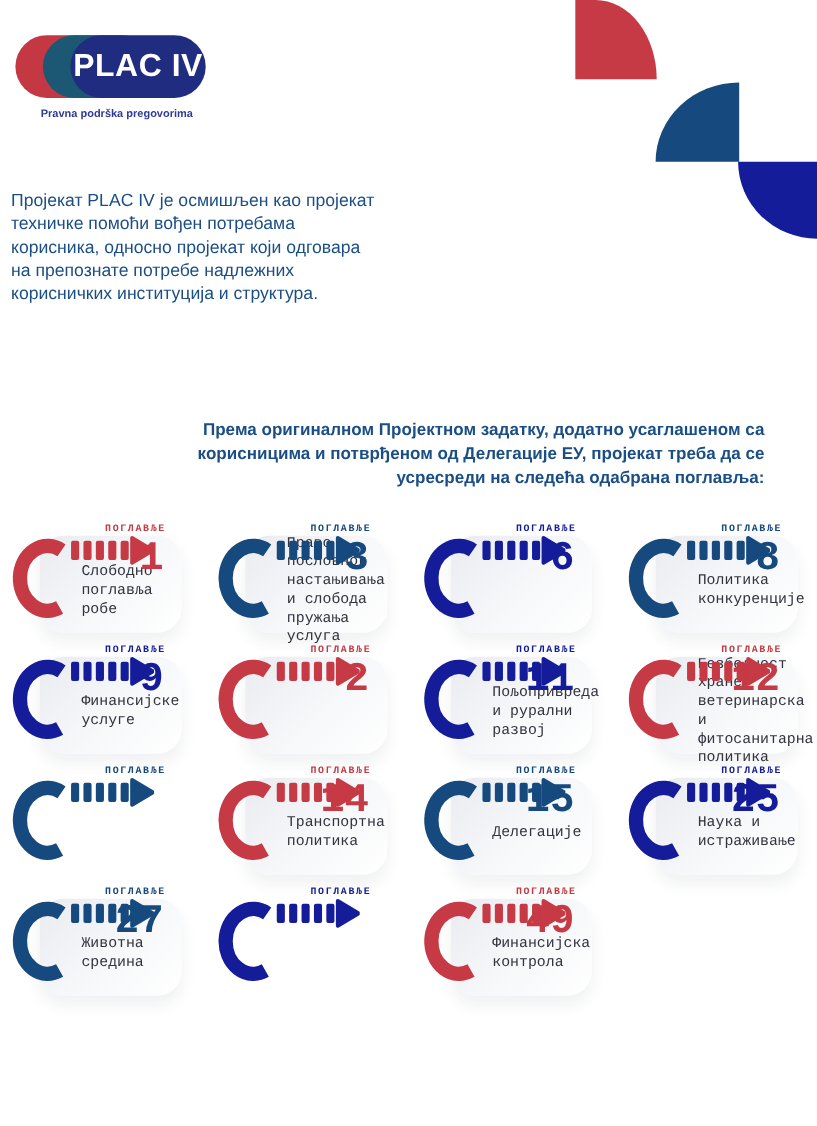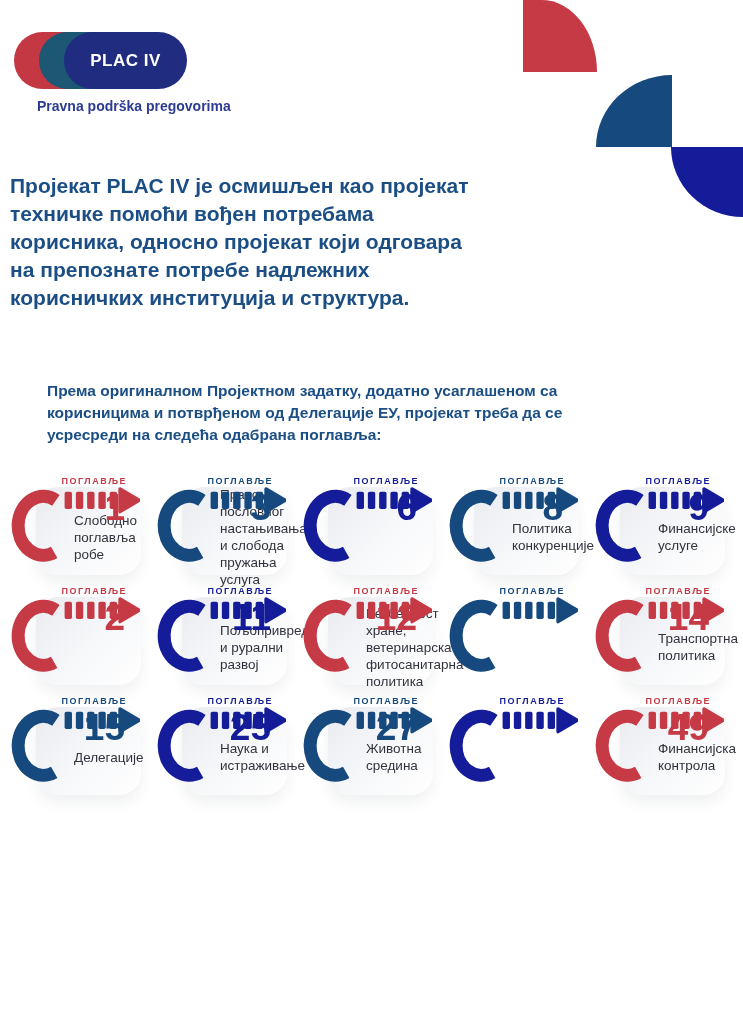--- a/index.html
+++ b/index.html
@@ -6,38 +6,38 @@
   html,body { background:#ffffff; }
   body { font-family:"Liberation Sans","DejaVu Sans",sans-serif; }
   .page { position:relative; width:743px; height:1024px; background:#ffffff; overflow:hidden; margin:0 auto; }
 
   
   .logo { position:absolute; left:14px; top:32px; width:260px; height:86px; }
   .pill { position:absolute; top:0; height:57px; border-radius:30px; }
   .pill-red  { left:0;  width:100px; background:#C43843; }
   .pill-teal { left:25px; width:100px; background:#1C5774; }
   .pill-navy { left:50px; width:123px; background:#1F2C80; display:flex; align-items:center; justify-content:center; }
-  .logo-text { color:#ffffff; font-size:17px; font-weight:800; letter-spacing:0.5px; }
-  .tagline { position:absolute; left:23px; top:66px; font-size:14px; font-weight:600; color:#2D3B92; white-space:nowrap; }
+  .logo-text { color:#ffffff; font-size:29px; font-weight:800; letter-spacing:0.5px; }
+  .tagline { position:absolute; left:23px; top:66px; font-size:10px; font-weight:600; color:#2D3B92; white-space:nowrap; }
 
   
   .shape { position:absolute; }
   .shape-red   { left:523px; top:0;     width:74px; height:72px; background:#C63A45; border-top-right-radius:75% 100%; }
   .shape-steel { left:596px; top:75px;  width:76px; height:72px; background:#16497E; border-top-left-radius:100% 100%; }
   .shape-royal { left:671px; top:147px; width:72px; height:70px; background:#141C99; border-bottom-left-radius:100% 100%; }
 
   
   .intro { position:absolute; left:10px; top:172px; width:486px;
-           font-size:21px; font-weight:700; color:#1B4E85; line-height:1.33; white-space:pre-line; }
-  .subtitle { position:absolute; left:47px; top:380px; width:648px; text-align:left;
+           font-size:16px; font-weight:400; color:#1B4E85; line-height:1.33; white-space:pre-line; }
+  .subtitle { position:absolute; left:47px; top:380px; width:648px; text-align:right;
               font-size:15.5px; font-weight:700; color:#1B4E85; line-height:1.42; white-space:pre-line; }
 
   
   .grid { position:absolute; left:10px; top:470px; width:723px;
-          display:grid; grid-template-columns:repeat(5,1fr); column-gap:7px; }
+          display:grid; grid-template-columns:repeat(4,1fr); column-gap:24px;font-family:Liberation Mono, monospace; }
   .card { position:relative; height:110px; }
   .panel { position:absolute; left:26px; top:17px; right:8px; height:88px;
            background:linear-gradient(135deg,#e9ebf0 0%,#f7f8fa 55%,#ffffff 100%);
            border-radius:22px; box-shadow:0 8px 14px rgba(40,50,70,0.07);
            display:flex; align-items:center; padding:20px 14px 8px 38px; z-index:1; }
   .number { position:absolute; top:0; right:16px; font-size:37px; font-weight:700; line-height:1.15; color:currentColor; }
   .title { font-size:13.5px; font-weight:500; color:#32333D; line-height:1.26; }
   .chapter-label { position:absolute; top:6px; right:22px; font-size:9px; font-weight:700;
                    letter-spacing:1.5px; color:currentColor; z-index:3; }
   .icon { position:absolute; left:0; top:6px; width:130px; height:92px; z-index:2; }

